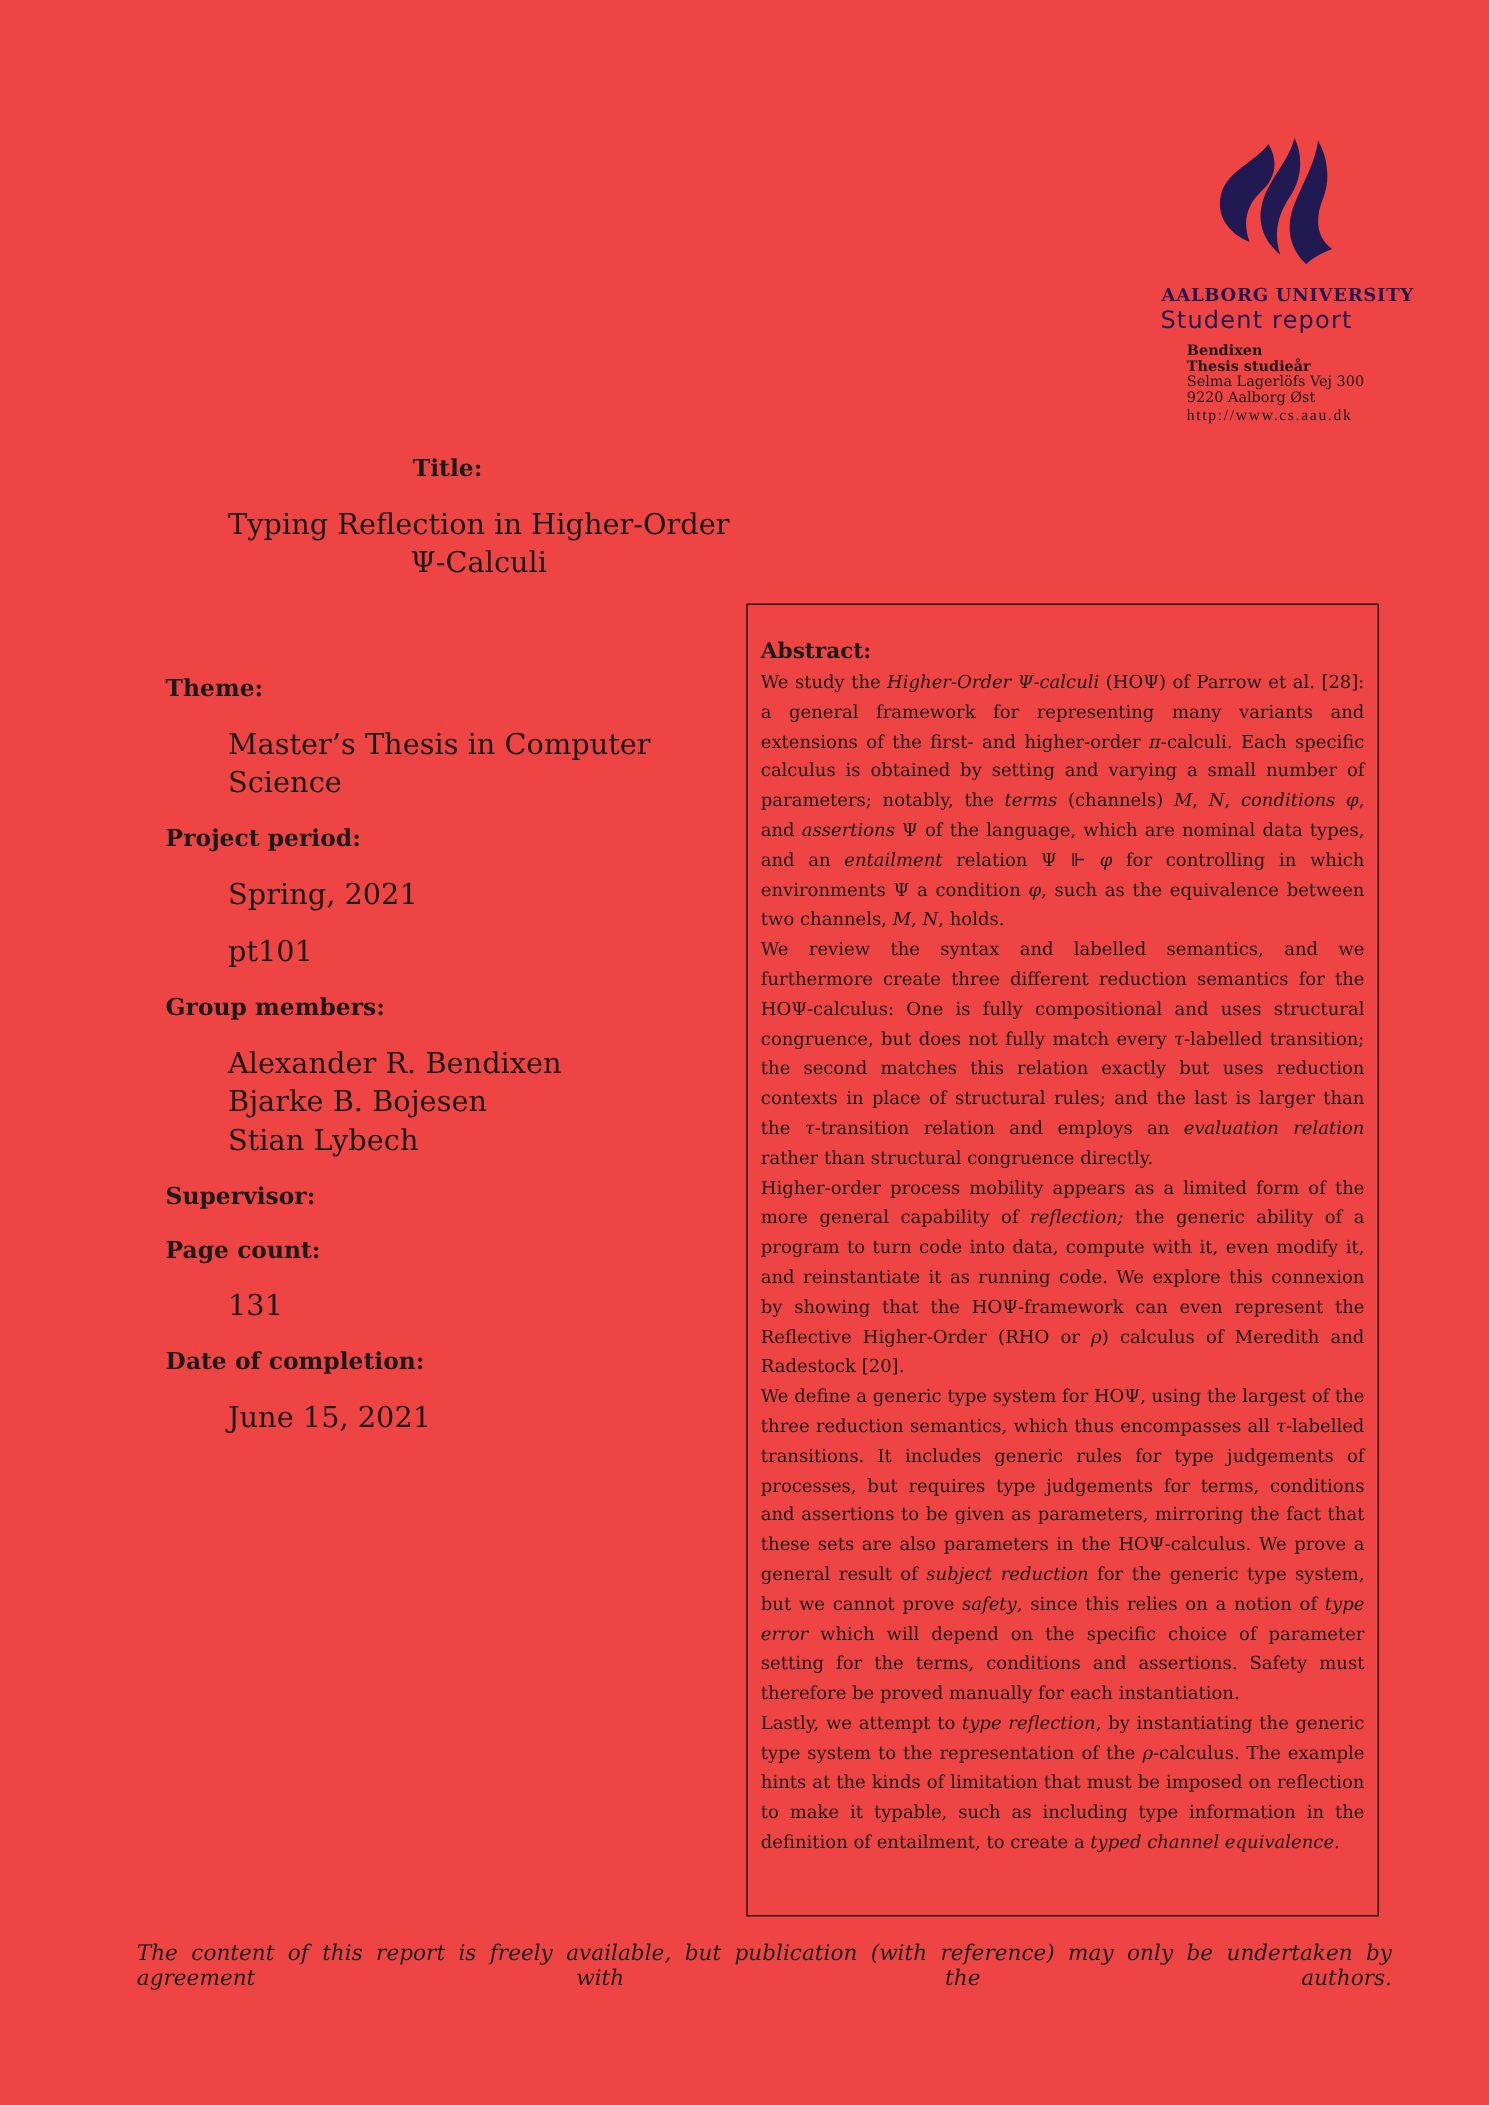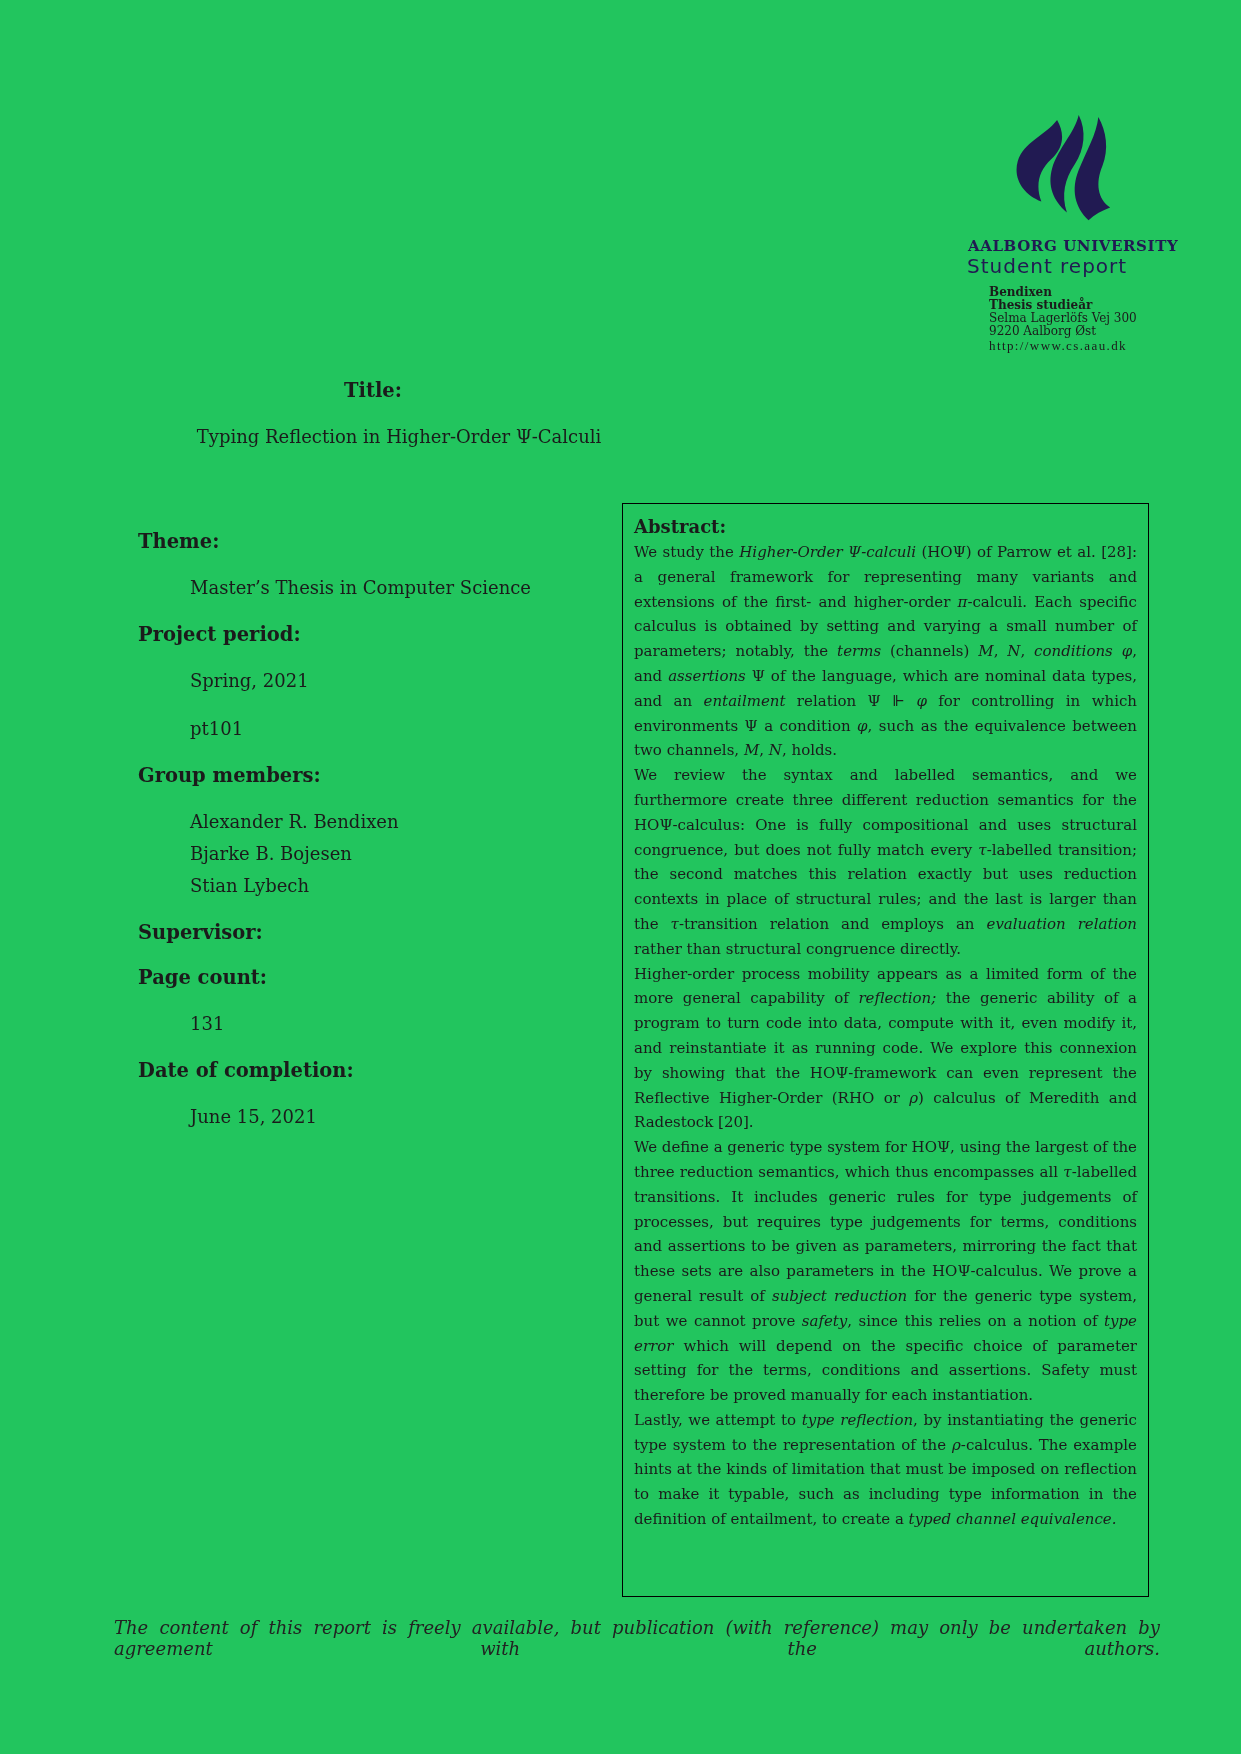--- a/index.html
+++ b/index.html
@@ -1,18 +1,18 @@
 <!DOCTYPE html>
 <html><head>
 <meta charset="utf-8">
 <style>
   html,body{margin:0;padding:0;background:#e8e8e8;}
   .page{
     position:relative;width:1241px;height:1754px;margin:0 auto;
-    background:#22c55e;color:#1b1b1b;
+    background:#ef4444;color:#1b1b1b;
     font-family:"DejaVu Serif",serif;
     --brand:#211a52;
     overflow:hidden;
   }
   
   .swan{position:absolute;left:1002px;top:112px;width:118px;height:128px;}
   .swan path{fill:var(--brand);}
   .uni-name{
     position:absolute;left:968px;top:237px;
     font-size:15px;font-weight:bold;letter-spacing:.6px;white-space:nowrap;
@@ -29,28 +29,28 @@
   .addr.bold{font-weight:bold;}
   .addr.url{
     font-family:Liberation Serif, serif;
     font-size:13px;letter-spacing:1.4px;margin-top:1px;
   }
   
   .info{position:absolute;left:138px;top:376px;width:470px;}
   .field{margin-bottom:16px;}
   .field:first-child{margin-bottom:74px;text-align:center;}
   .field-label{font-size:19.5px;font-weight:bold;line-height:29px;margin-bottom:16px;}
-  .field-value{font-size:18px;line-height:32px;margin-left:52px;}
+  .field-value{font-size:24px;line-height:32px;margin-left:52px;}
   
   .abstract-box{
     position:absolute;left:622px;top:503px;width:527px;height:1094px;
     box-sizing:border-box;border:1.5px solid #000;
     padding:9px 11px 6px 11px;overflow:hidden;
   }
-  .abstract-heading{font-size:18px;font-weight:bold;line-height:27px;}
+  .abstract-heading{font-size:18px;font-weight:bold;line-height:27px;margin-top:16px;}
   .abs-par{margin:0;font-size:15px;line-height:24.8px;text-align:justify;}
   
   .notice{
     position:absolute;left:114px;top:1617px;width:1046px;
     font-size:18px;font-style:italic;color:#222;
     text-align:justify;text-align-last:justify;
   }
 </style>
 </head>
 <body>

